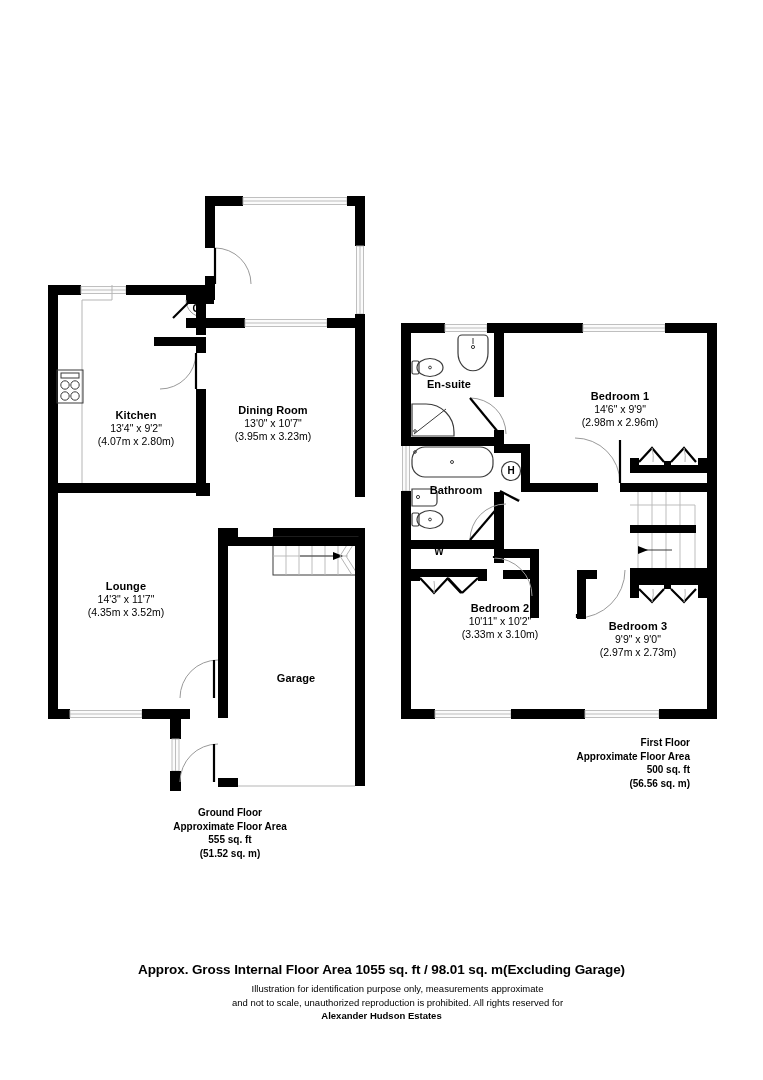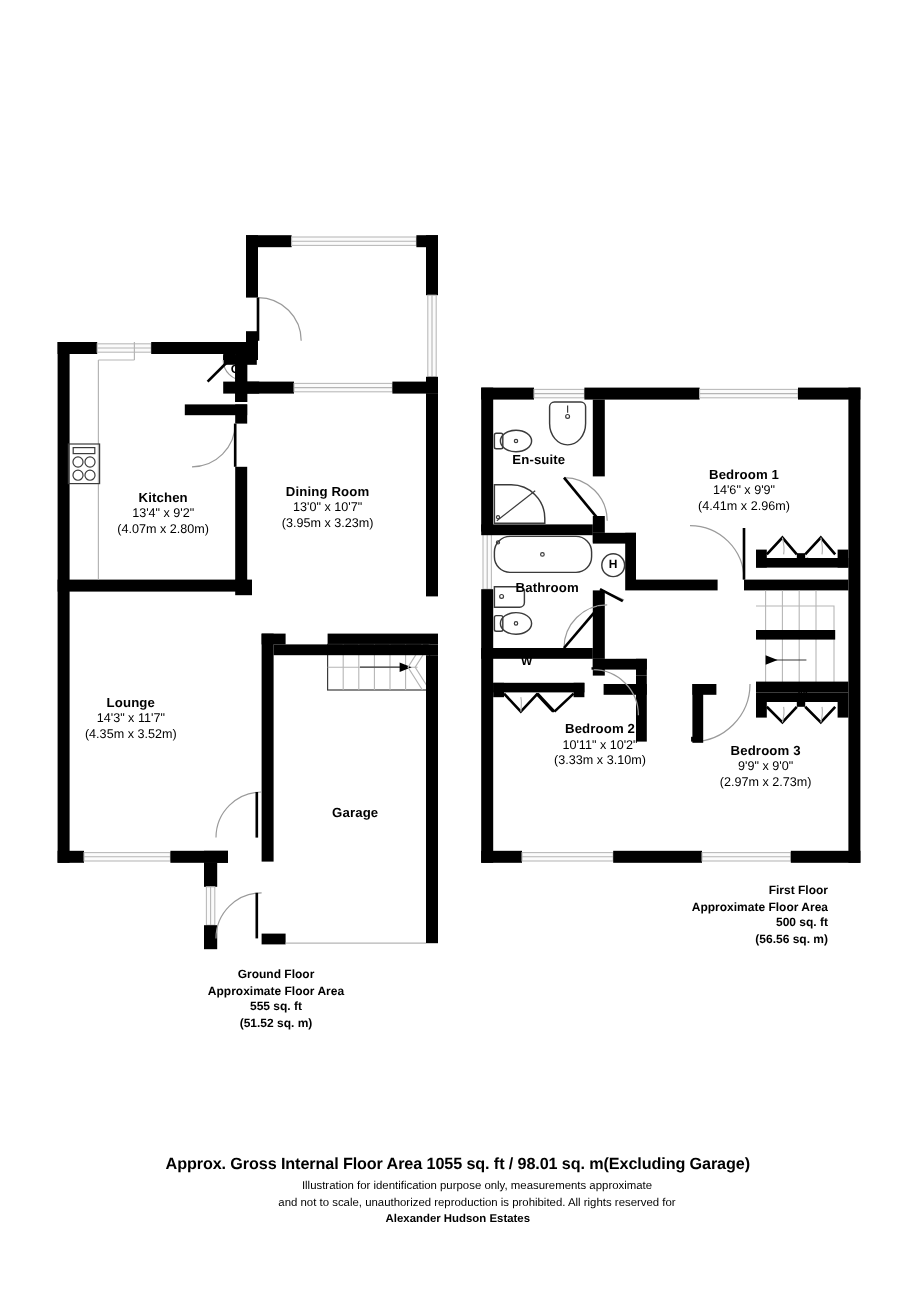--- a/index.html
+++ b/index.html
@@ -356,21 +356,21 @@
     <div class="room-dim">13'4" x 9'2"</div>
     <div class="room-dim">(4.07m x 2.80m)</div>
   </div>
 
   <div class="lbl" style="left:190px; top:404px; width:166px;">
     <div class="room-name">Dining Room</div>
     <div class="room-dim">13'0" x 10'7"</div>
     <div class="room-dim">(3.95m x 3.23m)</div>
   </div>
 
-  <div class="lbl" style="left:41px; top:580px; width:136px;">
+  <div class="lbl" style="left:58px; top:580px; width:136px;">
     <div class="room-name">Lounge</div>
     <div class="room-dim">14'3" x 11'7"</div>
     <div class="room-dim">(4.35m x 3.52m)</div>
   </div>
 
   <div class="lbl" style="left:232px; top:672px; width:128px;">
     <div class="room-name">Garage</div>
   </div>
 
   <div class="floor-block" style="left:110px; top:806px; width:240px;">
@@ -382,21 +382,21 @@
 
   <div class="lbl room-name" style="left:405px; top:378px; width:88px;">En-suite</div>
 
   <div class="lbl room-name" style="left:408px; top:484px; width:96px;">Bathroom</div>
 
   <div class="lbl mark-letter" style="left:499px; top:465px; width:24px;">H</div>
 
   <div class="lbl" style="left:530px; top:390px; width:180px;">
     <div class="room-name">Bedroom 1</div>
     <div class="room-dim">14'6" x 9'9"</div>
-    <div class="room-dim">(4.41m x 2.96m)</div>
+    <div class="room-dim">(2.98m x 2.96m)</div>
   </div>
 
   <div class="lbl mark-letter" style="left:657px; top:464px; width:24px;">W</div>
 
   <div class="lbl" style="left:415px; top:602px; width:170px;">
     <div class="room-name">Bedroom 2</div>
     <div class="room-dim">10'11" x 10'2"</div>
     <div class="room-dim">(3.33m x 3.10m)</div>
   </div>
 

